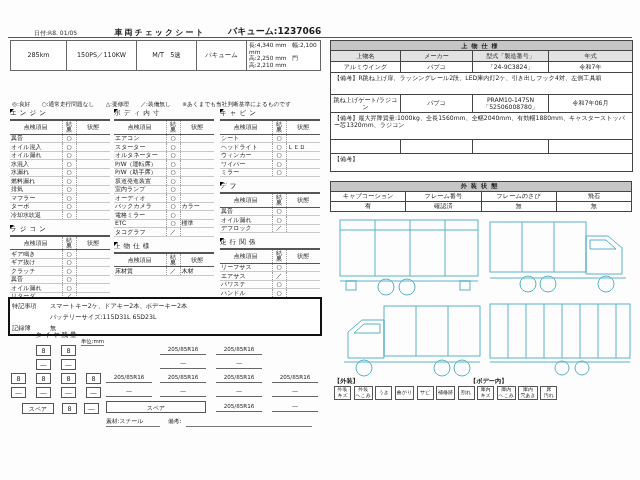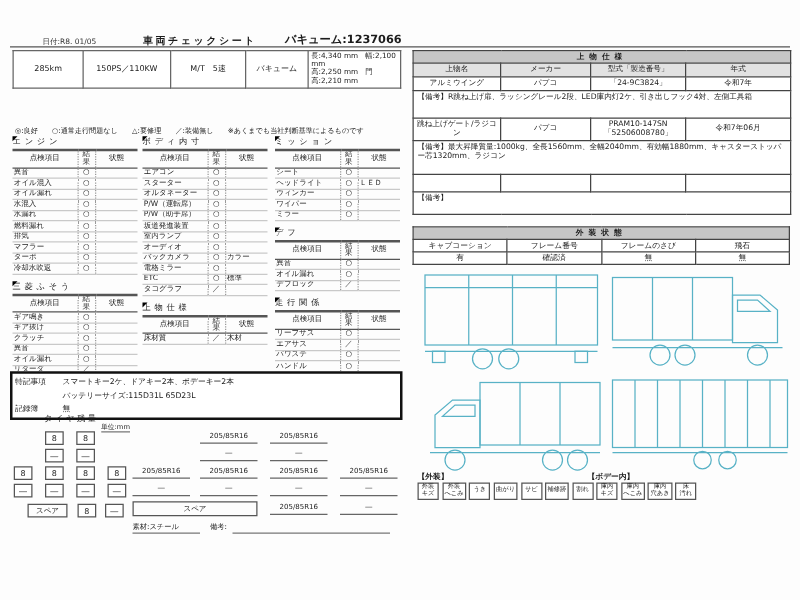--- a/index.html
+++ b/index.html
@@ -187,21 +187,21 @@
           <tr>
             <td class="c-item">冷却水吹返</td>
             <td class="c-res">○</td>
             <td class="c-st"></td>
           </tr>
         </tbody>
       </table>
     </div>
     <div class="insp-section">
       <span class="flag"></span>
-      <div class="insp-title">三菱ふそう</div>
+      <div class="insp-title">ラジコン</div>
       <table class="insp-table">
         <tbody>
           <tr class="ihead">
             <td class="c-item">点検項目</td>
             <td class="c-res">結果</td>
             <td class="c-st">状態</td>
           </tr>
           <tr>
             <td class="c-item">ギア鳴き</td>
             <td class="c-res">○</td>
@@ -330,21 +330,21 @@
             <td class="c-res">／</td>
             <td class="c-st">木材</td>
           </tr>
         </tbody>
       </table>
     </div>
   </div>
 <div class="insp-col" id="col2">
     <div class="insp-section">
       <span class="flag"></span>
-      <div class="insp-title">ミッション</div>
+      <div class="insp-title">キャビン</div>
       <table class="insp-table">
         <tbody>
           <tr class="ihead">
             <td class="c-item">点検項目</td>
             <td class="c-res">結果</td>
             <td class="c-st">状態</td>
           </tr>
           <tr>
             <td class="c-item">シート</td>
             <td class="c-res">○</td>

